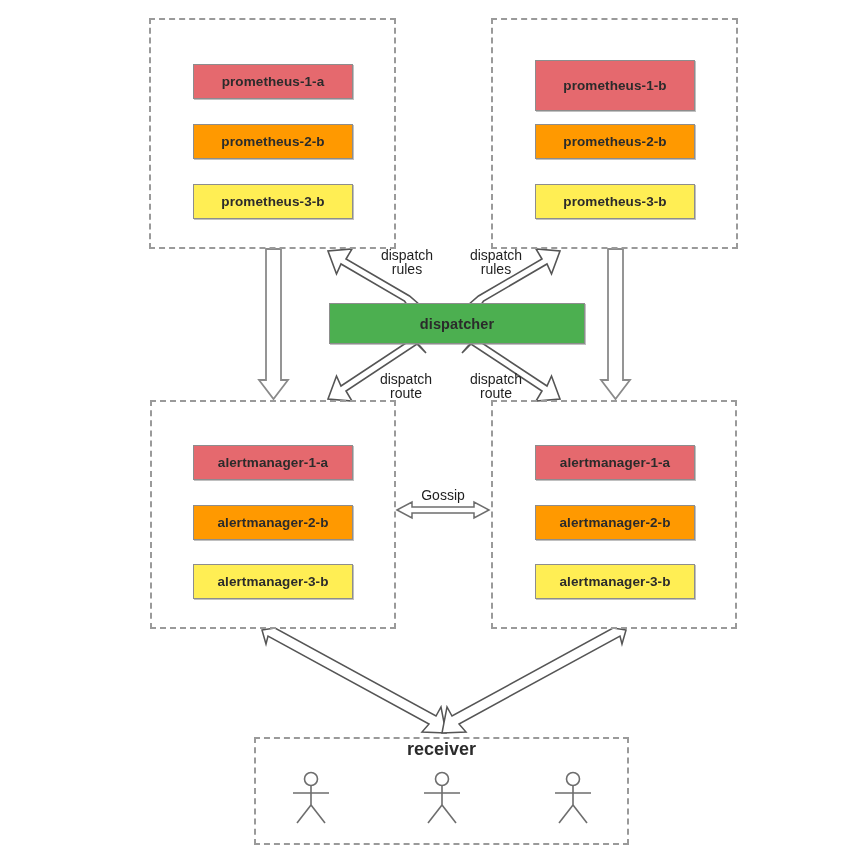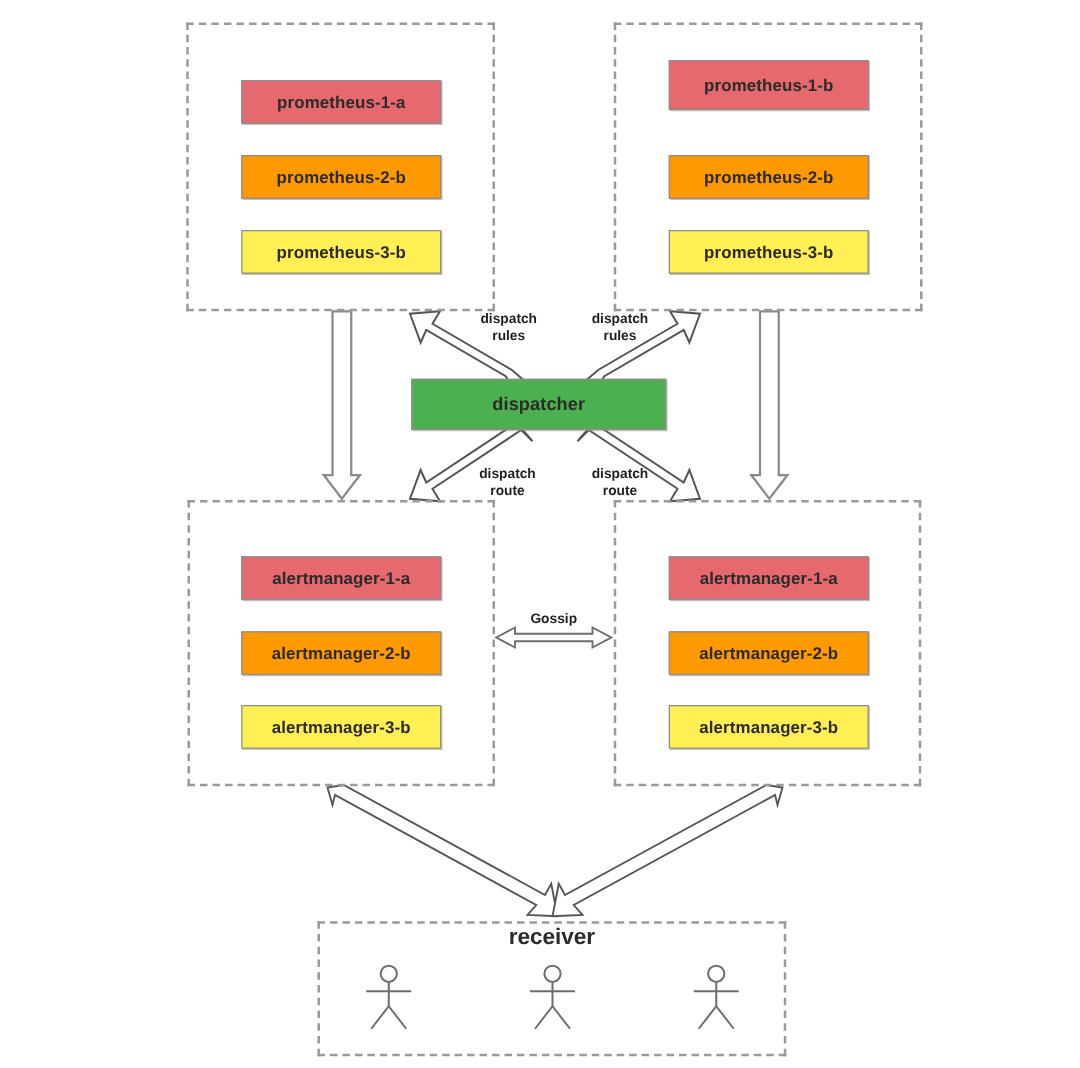--- a/index.html
+++ b/index.html
@@ -40,22 +40,22 @@
     align-items: center;
     justify-content: center;
     font-size: 13.5px;
     font-weight: bold;
     color: #2b2b2b;
     letter-spacing: .1px;
     box-shadow: 1px 1px 0 rgba(140,140,140,.55);
   }
   .edge-label {
     position: absolute;
-    font-size: 11px;
-    font-weight: bold;
+    font-size: 14px;
+    font-weight: normal;
     color: #1f1f1f;
     text-align: center;
     line-height: 14px;
     white-space: pre-line;
   }
   .group-title {
     position: absolute;
     font-size: 18px;
     font-weight: bold;
     color: #2b2b2b;
@@ -110,25 +110,25 @@
   </svg>
 
   <div class="group-box" style="left:149px; top:18px; width:247px; height:231px;"></div>
 
   <div class="node" style="left:193px; top:64px; width:160px; height:35px; background:#e5696e;">prometheus-1-a</div>
   <div class="node" style="left:193px; top:124px; width:160px; height:35px; background:#ff9900;">prometheus-2-b</div>
   <div class="node" style="left:193px; top:184px; width:160px; height:35px; background:#ffee54;">prometheus-3-b</div>
 
   <div class="group-box" style="left:491px; top:18px; width:247px; height:231px;"></div>
 
-  <div class="node" style="left:535px; top:48px; width:160px; height:40px; background:#e5696e;">prometheus-1-b</div>
+  <div class="node" style="left:535px; top:60px; width:160px; height:51px; background:#e5696e;">prometheus-1-b</div>
   <div class="node" style="left:535px; top:124px; width:160px; height:35px; background:#ff9900;">prometheus-2-b</div>
   <div class="node" style="left:535px; top:184px; width:160px; height:35px; background:#ffee54;">prometheus-3-b</div>
 
-  <div class="node" style="left:329px; top:303px; width:204px; height:41px; background:#4caf50; font-size:14.5px;">dispatcher</div>
+  <div class="node" style="left:329px; top:303px; width:256px; height:41px; background:#4caf50; font-size:14.5px;">dispatcher</div>
 
   <div class="edge-label" style="left:369px; top:248px; width:76px;">dispatch
 rules</div>
   <div class="edge-label" style="left:458px; top:248px; width:76px;">dispatch
 rules</div>
   <div class="edge-label" style="left:368px; top:372px; width:76px;">dispatch
 route</div>
   <div class="edge-label" style="left:458px; top:372px; width:76px;">dispatch
 route</div>
   <div class="edge-label" style="left:411px; top:488px; width:64px;">Gossip</div>

